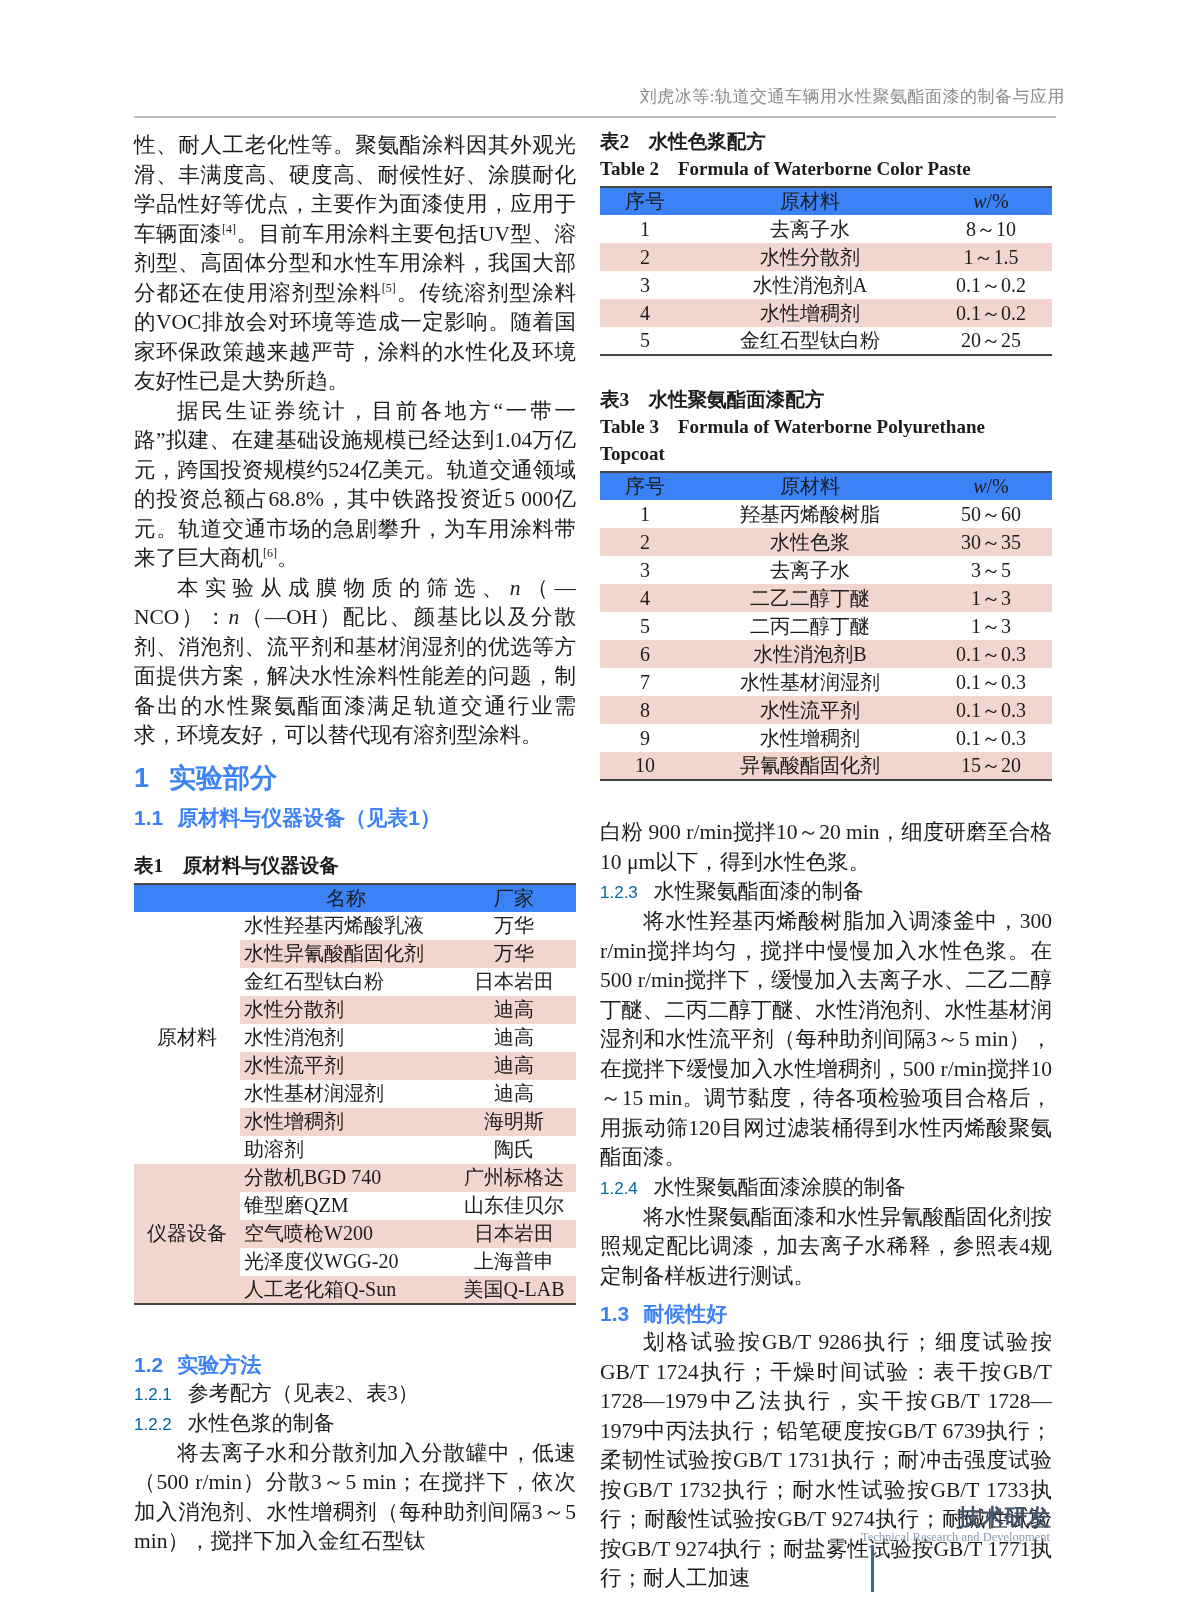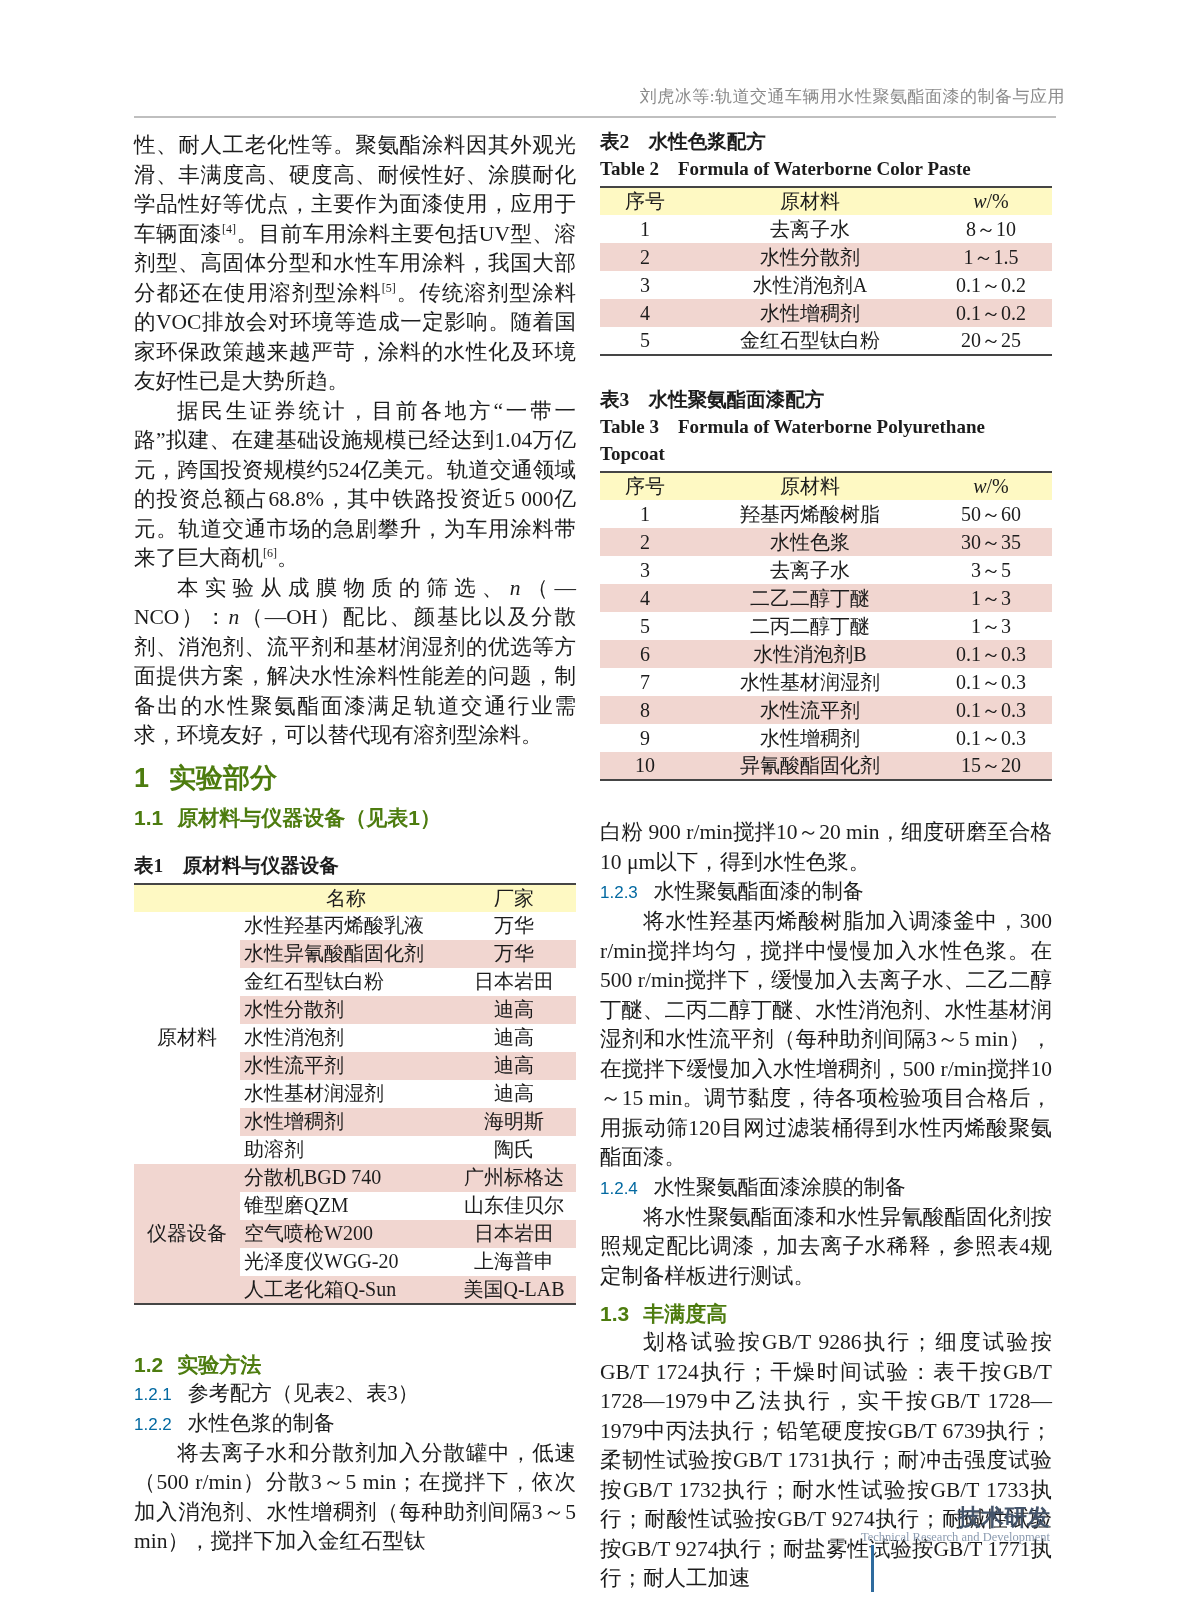--- a/index.html
+++ b/index.html
@@ -36,21 +36,21 @@
   .para {
     font-size: 21.5px;
     line-height: 29.5px;
     text-align: justify;
   }
   .para.indent { text-indent: 2em; }
   .para sup { font-size: 12px; vertical-align: super; line-height: 0; }
   .var-n { font-style: italic; font-family: "Liberation Serif", serif; }
 
   
-  .h-red { color: #4d7c0f; font-family: "Liberation Sans", "DejaVu Sans", sans-serif; }
+  .h-red { color: #3b82f6; font-family: "Liberation Sans", "DejaVu Sans", sans-serif; }
   .h1 {
     margin-top: 10px;
     font-size: 27px; font-weight: bold;
     line-height: 34px;
   }
   .h1 .hnum { margin-right: 20px; }
   .h2 {
     margin-top: 9px;
     font-size: 21px; font-weight: bold;
     line-height: 28px;
@@ -83,21 +83,21 @@
     font-size: 20px;
     margin-top: 4px;
   }
   table.paper-table th, table.paper-table td {
     font-weight: normal;
     height: 28px;
     padding: 0 3px;
     text-align: center;
     vertical-align: middle;
   }
-  table.paper-table thead th { background: #fef9c3; }
+  table.paper-table thead th { background: #3b82f6; }
   table.paper-table tbody tr:nth-child(even) { background: #f1d6d0; }
   .wh i { font-style: italic; }
 
   
   #table1 col.c-label { width: 106px; }
   #table1 col.c-name  { width: 212px; }
   #table1 td.cell-name { text-align: left; padding-left: 4px; }
   #table1 td.glabel { text-align: center; }
   #table1 td.glabel-raw { background: #ffffff; }
   #table1 td.glabel-app { background: #f1d6d0; }
@@ -372,21 +372,21 @@
   <p class="para sp-p1r">白粉 900 r/min搅拌10～20 min，细度研磨至合格10 μm以下，得到水性色浆。</p>
 
   <div class="h3"><span class="hnum">1.2.3</span><span class="htitle">水性聚氨酯面漆的制备</span></div>
 
   <p class="para indent">将水性羟基丙烯酸树脂加入调漆釜中，300 r/min搅拌均匀，搅拌中慢慢加入水性色浆。在500 r/min搅拌下，缓慢加入去离子水、二乙二醇丁醚、二丙二醇丁醚、水性消泡剂、水性基材润湿剂和水性流平剂（每种助剂间隔3～5 min），在搅拌下缓慢加入水性增稠剂，500 r/min搅拌10～15 min。调节黏度，待各项检验项目合格后，用振动筛120目网过滤装桶得到水性丙烯酸聚氨酯面漆。</p>
 
   <div class="h3"><span class="hnum">1.2.4</span><span class="htitle">水性聚氨酯面漆涂膜的制备</span></div>
 
   <p class="para indent">将水性聚氨酯面漆和水性异氰酸酯固化剂按照规定配比调漆，加去离子水稀释，参照表4规定制备样板进行测试。</p>
 
-  <div class="h2 h-red"><span class="hnum">1.3</span><span>丰满度高</span></div>
+  <div class="h2 h-red"><span class="hnum">1.3</span><span>耐候性好</span></div>
 
   <p class="para indent">划格试验按GB/T 9286执行；细度试验按GB/T 1724执行；干燥时间试验：表干按GB/T 1728—1979中乙法执行，实干按GB/T 1728—1979中丙法执行；铅笔硬度按GB/T 6739执行；柔韧性试验按GB/T 1731执行；耐冲击强度试验按GB/T 1732执行；耐水性试验按GB/T 1733执行；耐酸性试验按GB/T 9274执行；耐碱性试验按GB/T 9274执行；耐盐雾性试验按GB/T 1771执行；耐人工加速</p>
 </div>
 
 <div class="footer">
   <div class="footer-labels">
     <div class="footer-cn">技术研发</div>
     <div class="footer-en">Technical Research and Development</div>
   </div>
   <div class="footer-bar"></div>

